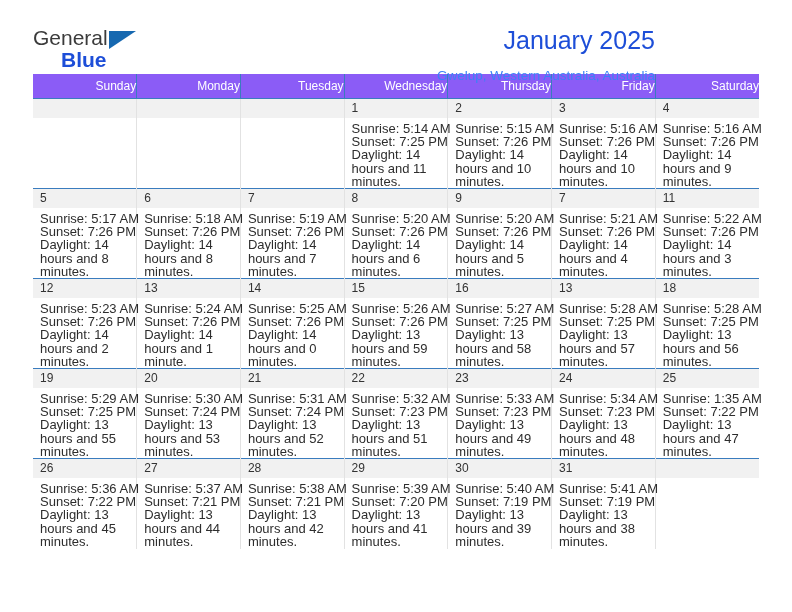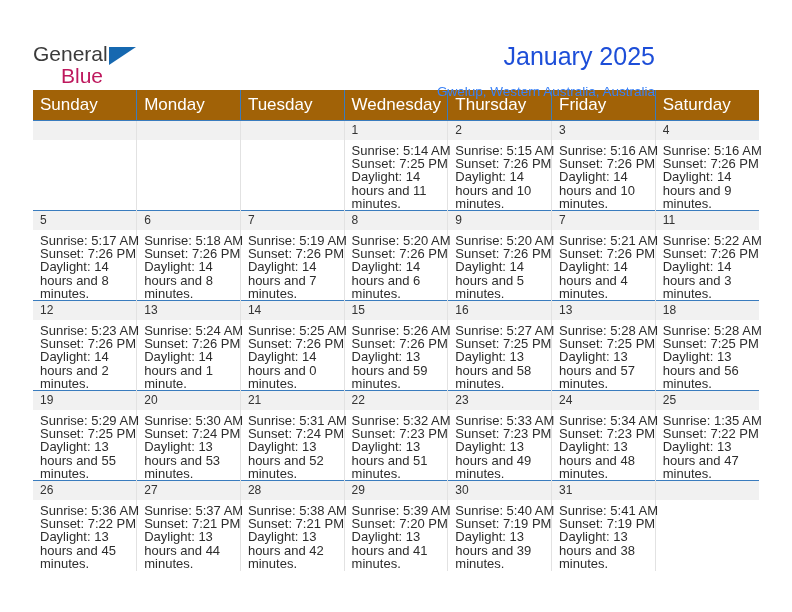--- a/index.html
+++ b/index.html
@@ -12,21 +12,21 @@
     height: 612px;
     font-family: "Liberation Sans", sans-serif;
     color: #1a1a1a;
     overflow: hidden;
   }
   .page {
     position: relative;
     width: 688px;
     height: 612px;
     box-sizing: border-box;
-    padding: 16px 33px;
+    padding: 0 33px;
   }
 
   
   .top {
     display: flex;
     align-items: flex-start;
     justify-content: space-between;
     padding-top: 27px;
     height: 74px;
     box-sizing: border-box;
@@ -38,24 +38,25 @@
     line-height: 1;
   }
   .brand-general {
     font-size: 21px;
     color: #3b3b3b;
     letter-spacing: 0px;
     display: block;
   }
   .brand-blue {
     font-size: 21px;
-    color: #be185d;
+    color: #1d4ed8;
     display: block;
     margin-top: 1px;
     margin-left: 28px;
+    font-weight: bold;
   }
   .brand-tri {
     position: absolute;
     left: 76px;
     top: 4px;
     width: 0;
     height: 0;
     border-left: 27px solid #1668b0;
     border-bottom: 18px solid transparent;
   }
@@ -76,25 +77,25 @@
     white-space: nowrap;
   }
 
   
   .calendar {
     width: 726px;
     border-collapse: collapse;
     table-layout: fixed;
   }
   .calendar th {
-    background: #a16207;
+    background: #8b5cf6;
     color: #ffffff;
-    font-size: 17px;
+    font-size: 12px;
     font-weight: normal;
-    text-align: left;
+    text-align: right;
     padding: 5px 0 5px 7px;
     height: 19px;
     box-sizing: border-box;
     border-right: 1px solid #3a7cbe;
   }
   .calendar td {
     vertical-align: top;
     padding: 0;
     border-top: 1px solid #3a7cbe;
     border-right: 1px solid #e2e2e2;

